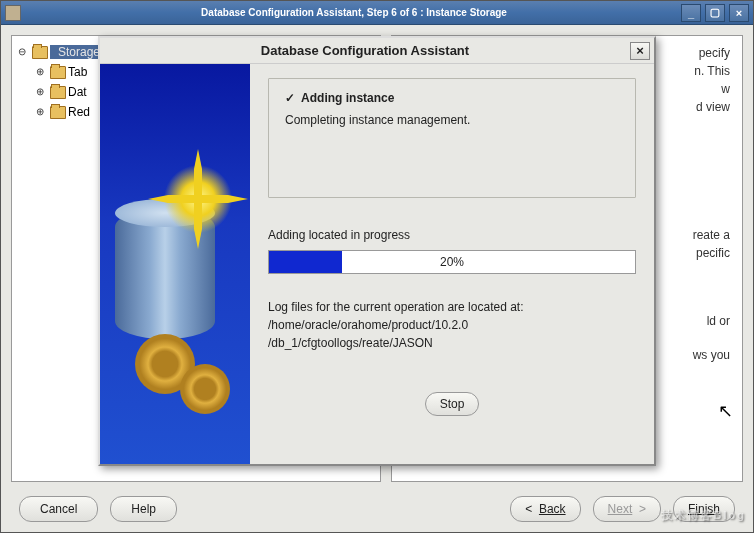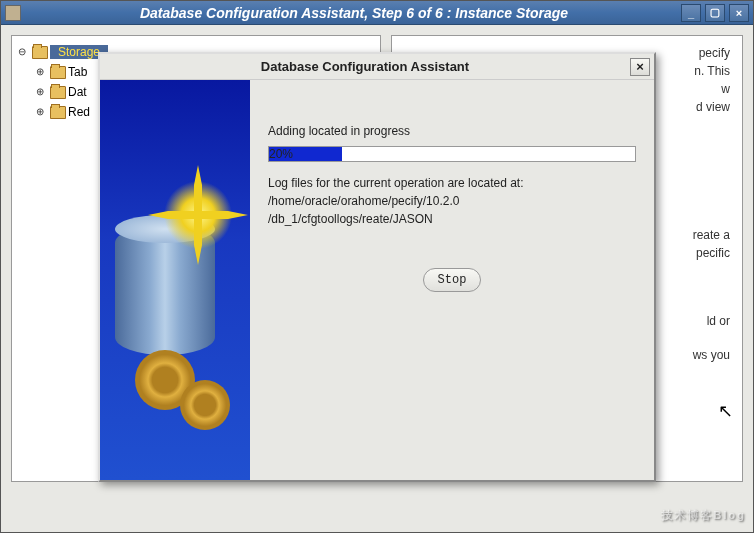--- a/index.html
+++ b/index.html
@@ -29,21 +29,21 @@
   color: #fff;
   font-weight: bold;
   border-bottom: 1px solid #2a4a70;
 }
 .titlebar-icon {
   width: 16px; height: 16px;
   background: #c0b090;
   margin-right: 6px;
   border: 1px solid #666;
 }
-.titlebar-title { flex: 1; text-align: center; font-size: 14px; font-style: italic; }
+.titlebar-title { flex: 1; text-align: center; font-size: 10px; }
 .titlebar-buttons { display: flex; gap: 4px; }
 .titlebar-btn {
   width: 20px; height: 18px;
   background: linear-gradient(#6b8cb8, #4a72a2);
   border: 1px solid #2a4a70;
   color: #fff;
   font-size: 11px;
   display: flex;
   align-items: center;
   justify-content: center;
@@ -91,21 +91,21 @@
   content: "";
   position: absolute;
   top: -3px; left: 0;
   width: 7px; height: 3px;
   background: #e8c060;
   border: 1px solid #a07020;
   border-bottom: none;
 }
 .tree-label.selected {
   background: #4a6a9a;
-  color: #fde047;
+  color: #e5e5e5;
   padding: 0 8px;
 }
 .right-panel {
   flex: 1;
   background: #fff;
   border: 1px solid #999;
   padding: 8px 12px;
   font-size: 12px;
   color: #333;
   line-height: 1.5;
@@ -116,41 +116,40 @@
   right: 20px;
 }
 .btn {
   background: linear-gradient(#f8f8f4, #e0e0dc);
   border: 1px solid #999;
   border-radius: 12px;
   padding: 4px 14px;
   font-size: 12px;
   cursor: pointer;
   color: #222;
-  font-family: Liberation Mono, monospace;
 }
 .bottom-bar {
   position: absolute;
   bottom: 10px;
   left: 18px;
   right: 18px;
   display: flex;
   align-items: center;
   gap: 12px;
 }
 .bottom-bar .spacer { flex: 1; }
 .bottom-bar .btn { padding: 5px 20px; }
 .nav-btn { padding: 5px 14px !important; }
 .underline { text-decoration: underline; }
 .disabled { color: #999; }
 
 
 .modal {
   position: absolute;
-  top: 52px;
+  top: 36px;
   left: 98px;
   width: 558px;
   height: 430px;
   background: #e8e8e4;
   border: 2px solid #888;
   border-top-color: #ddd;
   border-left-color: #ddd;
   box-shadow: 3px 3px 8px rgba(0,0,0,0.4);
   z-index: 100;
 }
@@ -251,39 +250,40 @@
   font-weight: bold;
   margin-bottom: 8px;
 }
 .checkmark {
   display: inline-block;
   margin-right: 6px;
   font-weight: bold;
 }
 .progress-label { margin-top: 30px; margin-bottom: 8px; }
 .progress-bar {
-  height: 16px;
+  height: 24px;
   background: #fff;
   border: 1px solid #999;
   position: relative;
   display: flex;
   align-items: center;
+  justify-content: center;
 }
 .progress-fill {
   position: absolute;
   top: 0; left: 0; bottom: 0;
   background: #1028d0;
 }
 .progress-text {
   position: relative;
   font-size: 12px;
   color: #222;
 }
 .log-info {
-  margin-top: 12px;
+  margin-top: 24px;
   line-height: 1.5;
 }
 .stop-row {
   margin-top: 40px;
   text-align: center;
 }
 
 
 .watermark {
   position: absolute;
@@ -355,43 +355,57 @@
         <div>reate a</div>
         <div>pecific</div>
         <div style="height:50px"></div>
         <div>ld or</div>
         <div style="height:16px"></div>
         <div>ws you</div>
       </div>
     </div>
   </div>
 
+  <div class="bottom-bar">
+    <button class="btn">Cancel</button>
+    <button class="btn">Help</button>
+    <span class="spacer"></span>
+    <button class="btn nav-btn">&lt;&nbsp;&nbsp;<span class="underline">Back</span></button>
+    <button class="btn nav-btn disabled"><span class="underline">Next</span>&nbsp;&nbsp;&gt;</button>
+    <button class="btn nav-btn"><span class="underline">Finish</span></button>
+  </div>
 </div>
 
 <div class="modal">
   <div class="modal-title">
     <span class="modal-title-text">Database Configuration Assistant</span>
     <span class="modal-close">×</span>
   </div>
   <div class="modal-body">
     <div class="modal-image">
       <div class="cylinder"></div>
       <div class="star-big"></div>
       <div class="gear gear-1"></div>
       <div class="gear gear-2"></div>
     </div>
     <div class="modal-right">
+      <div class="status-box">
+        <div class="status-heading">
+          <span class="checkmark">✓</span><span>Adding instance</span>
+        </div>
+        <div>Completing instance management.</div>
+      </div>
       <div class="progress-label">Adding located in progress</div>
       <div class="progress-bar">
         <div class="progress-fill" style="width:20%"></div>
         <span class="progress-text">20%</span>
       </div>
       <div class="log-info">
         <div>Log files for the current operation are located at:</div>
-        <div>/home/oracle/orahome/pecify/10.2.0</div>
+        <div>/home/oracle/orahome/product/10.2.0</div>
         <div>/db_1/cfgtoollogs/reate/JASON</div>
       </div>
       <div class="stop-row">
         <button class="btn">Stop</button>
       </div>
     </div>
   </div>
 </div>
 
 <div class="cursor">↖</div>

